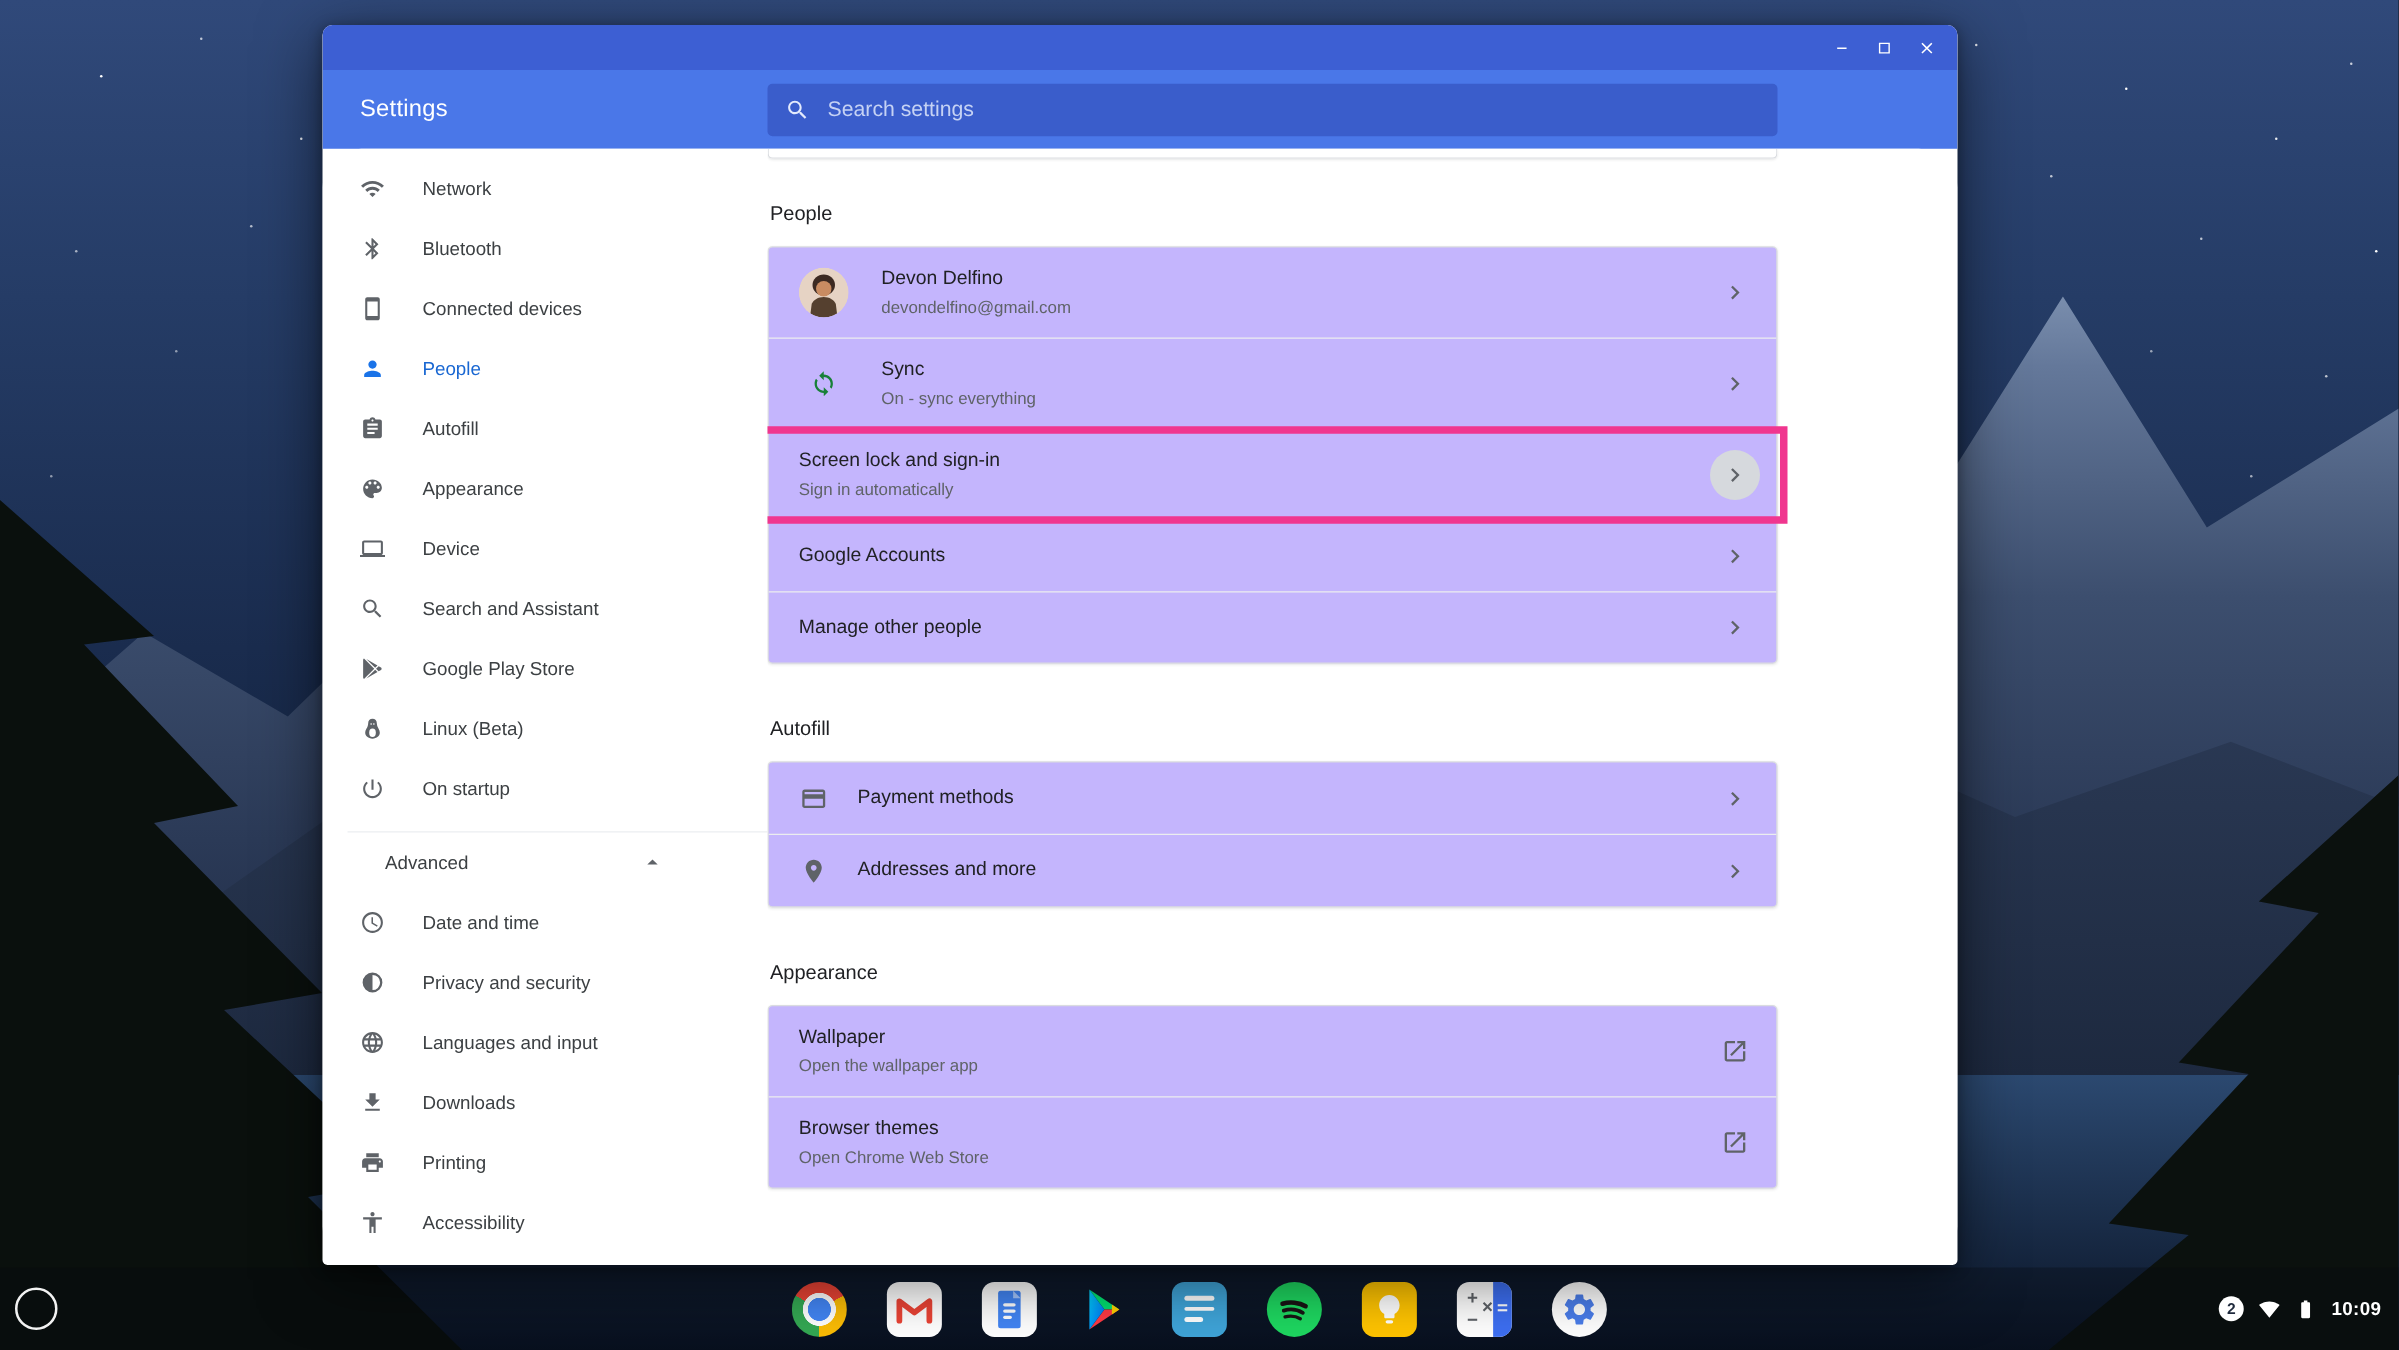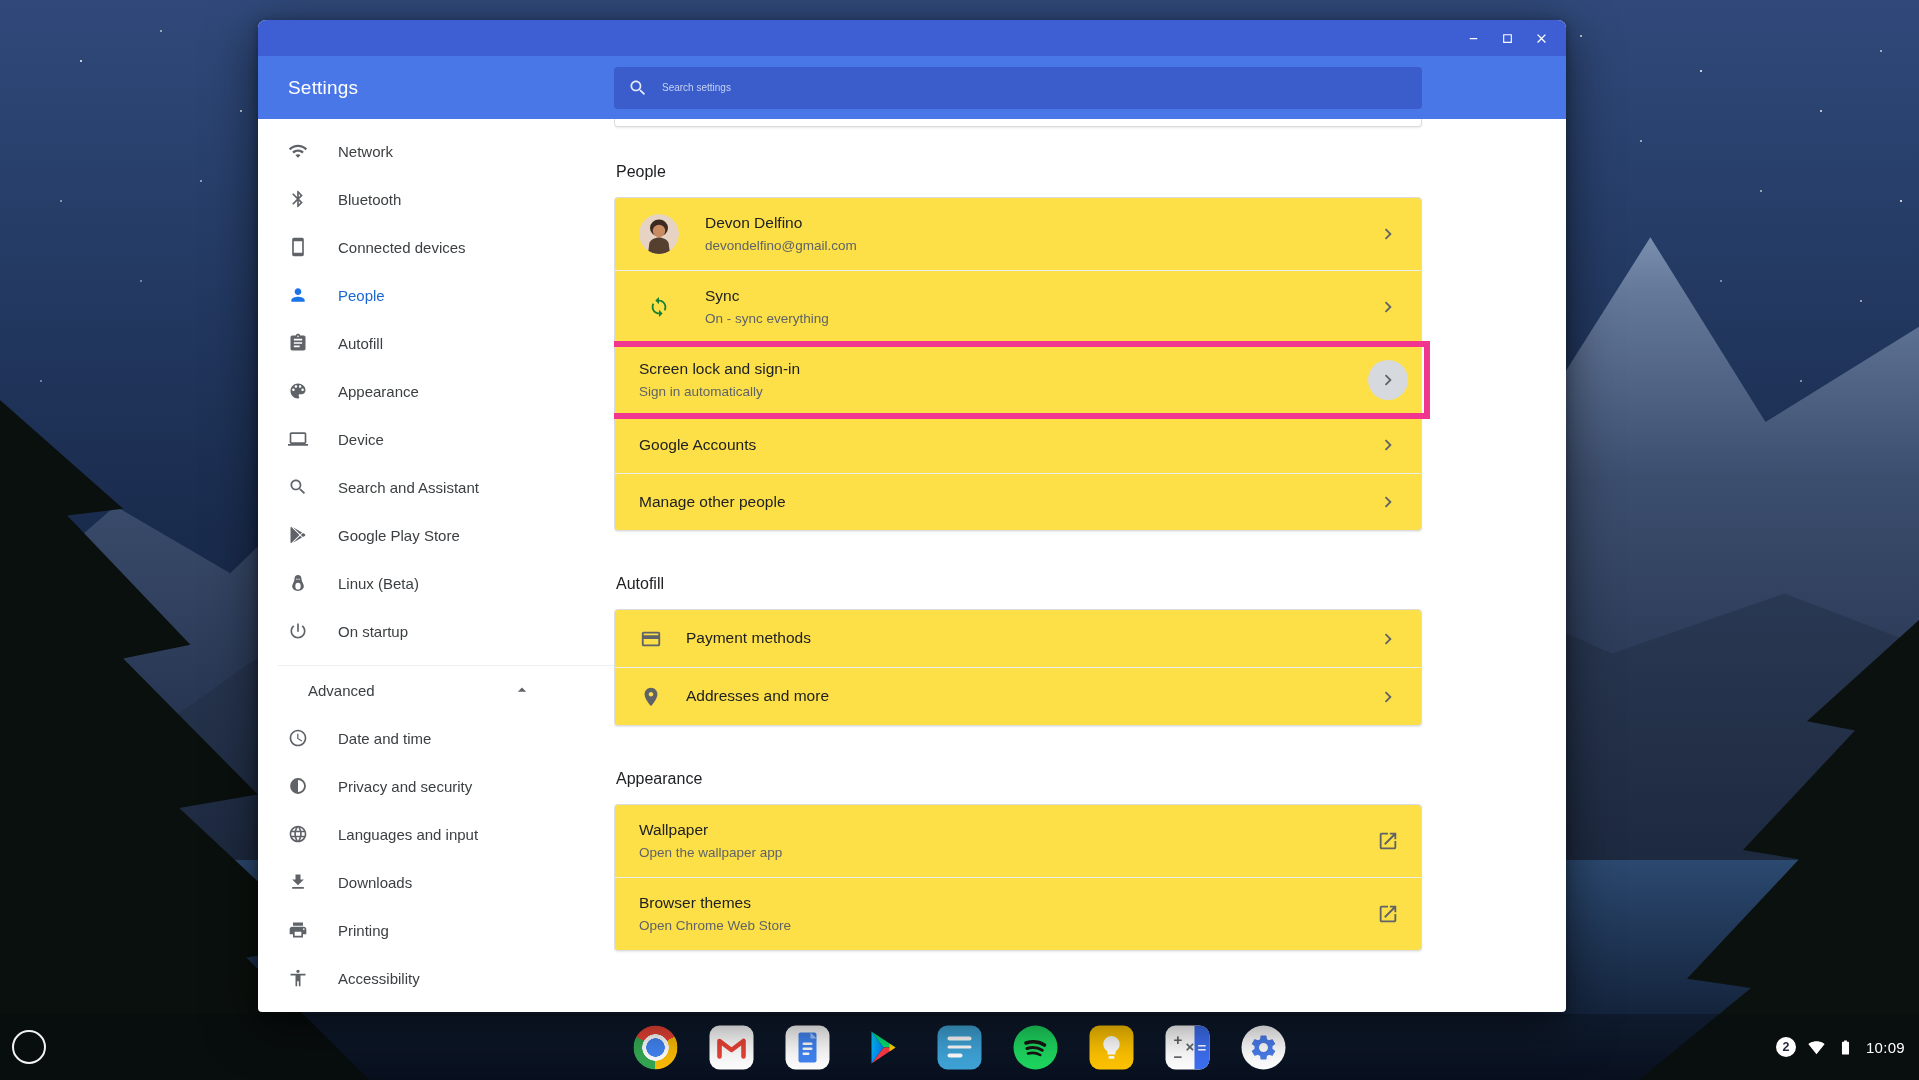--- a/index.html
+++ b/index.html
@@ -39,21 +39,21 @@
   .window{position:absolute;left:258px;top:20px;width:1308px;height:992px;border-radius:8px 8px 4px 4px;
     overflow:hidden;background:#fff;box-shadow:0 12px 50px rgba(0,0,0,.55),0 2px 10px rgba(0,0,0,.35);z-index:10;}
   .titlebar{height:36px;background:#3d5fd3;display:flex;align-items:center;justify-content:flex-end;padding-right:8px;}
   .winbtn{width:34px;height:28px;display:flex;align-items:center;justify-content:center;color:#fff;cursor:pointer;}
   .winbtn svg{width:15px;height:15px;fill:currentColor;}
   .app-header{height:63px;background:#4a77e8;display:flex;align-items:center;}
   .app-title{width:356px;box-sizing:border-box;padding-left:30px;color:#fff;font-size:19px;letter-spacing:.2px;}
   .search-box{width:808px;height:42px;background:#3a5dcb;border-radius:4px;display:flex;align-items:center;
     padding:0 14px;box-sizing:border-box;gap:12px;}
   .search-box svg{width:20px;height:20px;fill:#e3eafc;flex:none;}
-  .search-box input{flex:1;background:transparent;border:none;outline:none;color:#e5e5e5;font-size:10px;
+  .search-box input{flex:1;background:transparent;border:none;outline:none;color:#e5e5e5;font-size:17px;
     font-family:inherit;}
   .search-box input::placeholder{color:#c5d2f4;}
 
   .body{display:flex;height:893px;background:#fff;border-radius:31px;}
 
   
   .sidebar{width:356px;flex:none;padding-top:8px;box-sizing:border-box;overflow:hidden;}
   .side-item{height:48px;display:flex;align-items:center;padding-left:30px;gap:30px;cursor:pointer;
     color:#3c4043;font-size:15px;font-weight:500;}
   .side-item .sic{width:20px;height:20px;color:#5f6368;display:flex;}
@@ -64,21 +64,21 @@
     padding:0 82px 0 30px;color:#3c4043;font-size:15px;font-weight:500;cursor:pointer;border-top:1px solid #eceef1;margin-left:20px;}
   .side-advanced .sic{width:20px;height:20px;color:#5f6368;}
   .side-advanced .sic svg{width:20px;height:20px;fill:currentColor;}
 
   
   .main{flex:1;overflow:hidden;}
   .card-remnant{width:808px;height:8px;box-sizing:border-box;border:1px solid #dadce0;border-top:none;
     border-radius:0 0 4px 4px;box-shadow:0 1px 2px rgba(60,64,67,.12);}
   .section-heading{margin:44px 0 16px 2px;font-size:16px;color:#202124;}
   .section-heading.first{margin-top:36px;}
-  .card{width:808px;box-sizing:border-box;background:#fde047;border:1px solid #dadce0;border-radius:4px;
+  .card{width:808px;box-sizing:border-box;background:#c4b5fd;border:1px solid #dadce0;border-radius:4px;
     box-shadow:0 1px 2px rgba(60,64,67,.12);}
   .row{display:flex;align-items:center;padding:0 22px 0 24px;position:relative;cursor:pointer;}
   .row + .row{border-top:1px solid #ebedef;}
   .row.two{height:72px;}
   .row.one{height:56px;}
   .lead40{width:40px;margin-right:26px;flex:none;display:flex;align-items:center;justify-content:center;}
   .lead24{width:24px;margin-right:23px;flex:none;display:flex;align-items:center;justify-content:center;}
   .lead40 svg.ic,.lead24 svg.ic{width:22px;height:22px;fill:currentColor;}
   .lead-gray{color:#5f6368;}
   .lead-sync{color:#188038;}
@@ -112,21 +112,21 @@
   .tile-calc{position:relative;overflow:hidden;}
   .calc-col{position:absolute;right:0;top:0;width:15px;height:44px;background:#3d6ff2;display:flex;
     align-items:center;justify-content:center;color:#fff;font-size:15px;font-weight:bold;}
   .calc-sym{position:absolute;color:#5f6368;font-size:15px;font-weight:bold;}
 
   .status-tray{position:absolute;right:14px;top:50%;transform:translateY(-50%);display:flex;align-items:center;
     gap:12px;color:#fff;cursor:pointer;}
   .badge{width:20px;height:20px;border-radius:50%;background:#fff;color:#1f2a3d;font-size:12.5px;font-weight:bold;
     display:flex;align-items:center;justify-content:center;}
   .status-tray svg{width:17px;height:17px;fill:#fff;}
-  .clock-text{font-size:15px;font-weight:400;letter-spacing:.3px;}
+  .clock-text{font-size:15px;font-weight:700;letter-spacing:.3px;}
 </style>
 </head>
 <body>
 
 <div class="screen">
 
   <div class="desktop">
     <div class="stars"></div>
     <div class="mtn-back"></div>
     <div class="mtn-front"></div>

